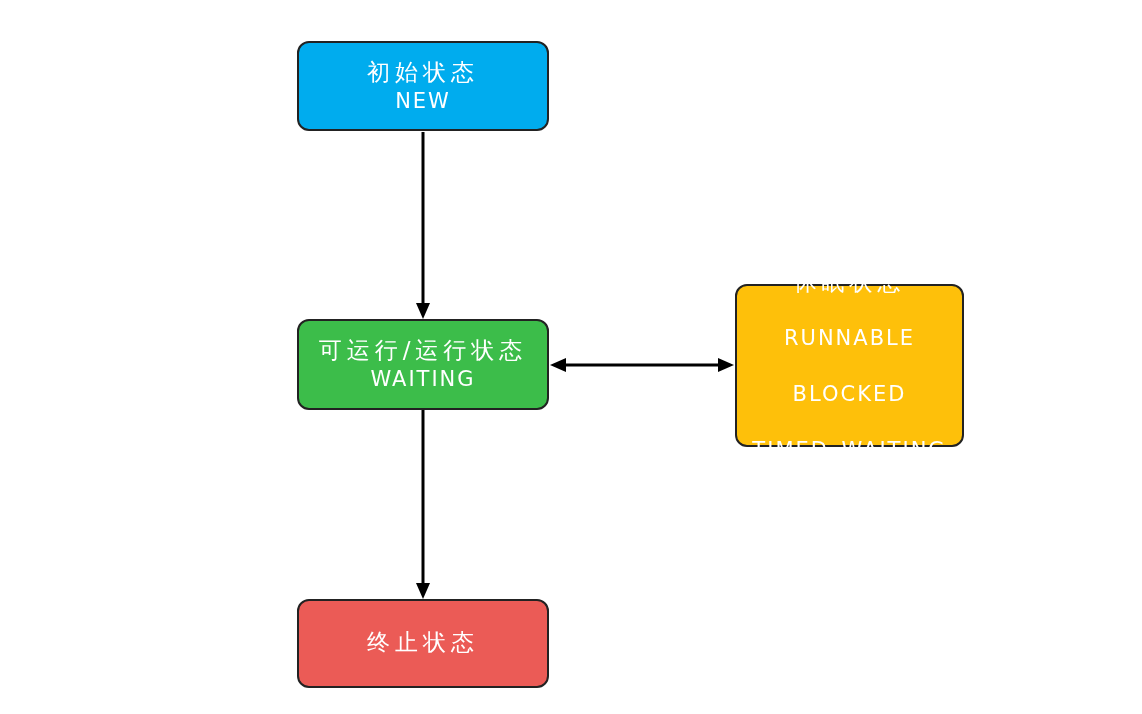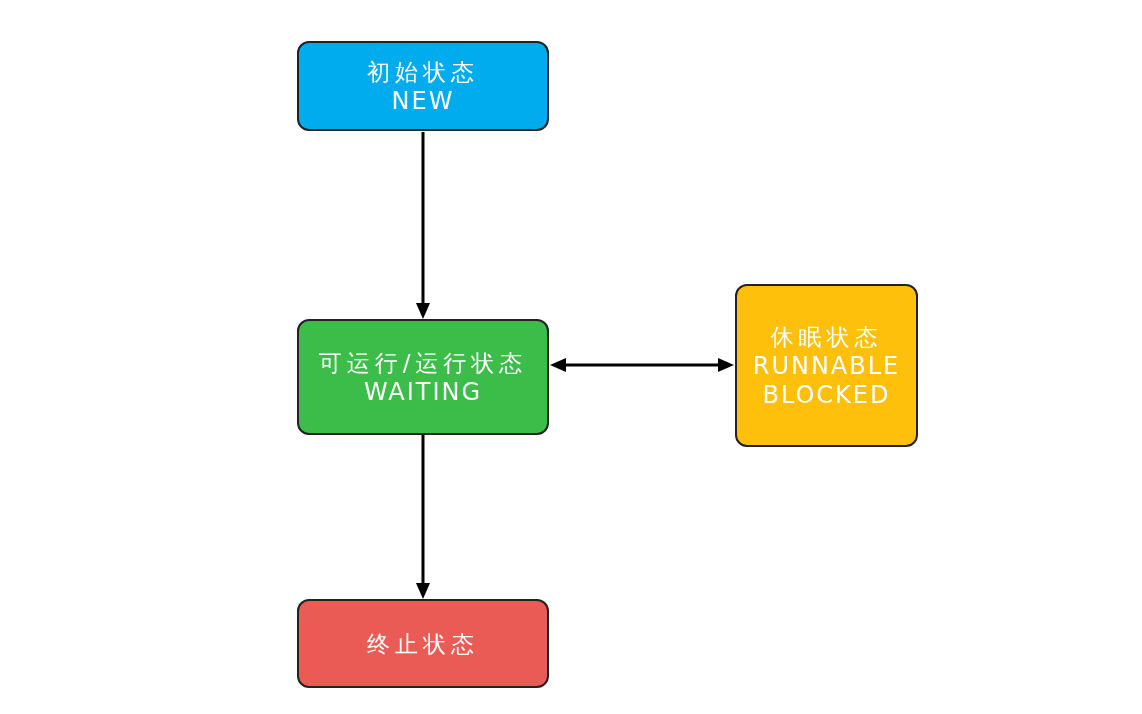--- a/index.html
+++ b/index.html
@@ -27,29 +27,29 @@
     align-items: center;
     justify-content: center;
   }
   .node .zh {
     font-size: 23px;
     letter-spacing: 5px;
     line-height: 30px;
     white-space: nowrap;
   }
   .node .en {
-    font-size: 24px;
+    font-size: 21px;
     letter-spacing: 2px;
     line-height: 29px;
     white-space: nowrap;
   }
   .node-new        { left: 297px; top: 41px;  width: 252px; height: 90px;  }
-  .node-runnable   { left: 297px; top: 319px; width: 252px; height: 116px;  }
-  .node-sleeping   { left: 735px; top: 284px; width: 183px; height: 163px; }
-  .node-terminated { left: 297px; top: 599px; width: 252px; height: 89px;  }
+  .node-runnable   { left: 297px; top: 319px; width: 252px; height: 91px;  }
+  .node-sleeping   { left: 735px; top: 284px; width: 229px; height: 163px; gap: 27px; }
+  .node-terminated { left: 297px; top: 599px; width: 252px; height: 89px; font-family: Liberation Mono, monospace;  }
 </style>
 </head>
 <body>
 
 <div class="canvas" style="background-color: rgb(255, 255, 255);">
 
   <svg class="arrows" viewBox="0 0 1142 714" xmlns="http://www.w3.org/2000/svg">
 
     <g>
       <line x1="423" y1="132" x2="423" y2="306" stroke-width="3" stroke="#000000"></line>
@@ -75,19 +75,20 @@
 
   <div class="node node-runnable" style="background-color: rgb(60, 189, 74); border-color: rgb(34, 34, 34); color: rgb(255, 255, 255);">
     <div class="zh">可运行/运行状态</div>
     <div class="en">WAITING</div>
   </div>
 
   <div class="node node-sleeping" style="background-color: rgb(254, 192, 10); border-color: rgb(34, 34, 34); color: rgb(255, 255, 255);">
     <div class="zh">休眠状态</div>
     <div class="en">RUNNABLE</div>
     <div class="en">BLOCKED</div>
+    <div class="en">TIMED_WAITING</div>
   </div>
 
   <div class="node node-terminated" style="background-color: rgb(235, 91, 86); border-color: rgb(34, 34, 34); color: rgb(255, 255, 255);">
     <div class="zh">终止状态</div>
   </div>
 
 </div>
 
 </body></html>

